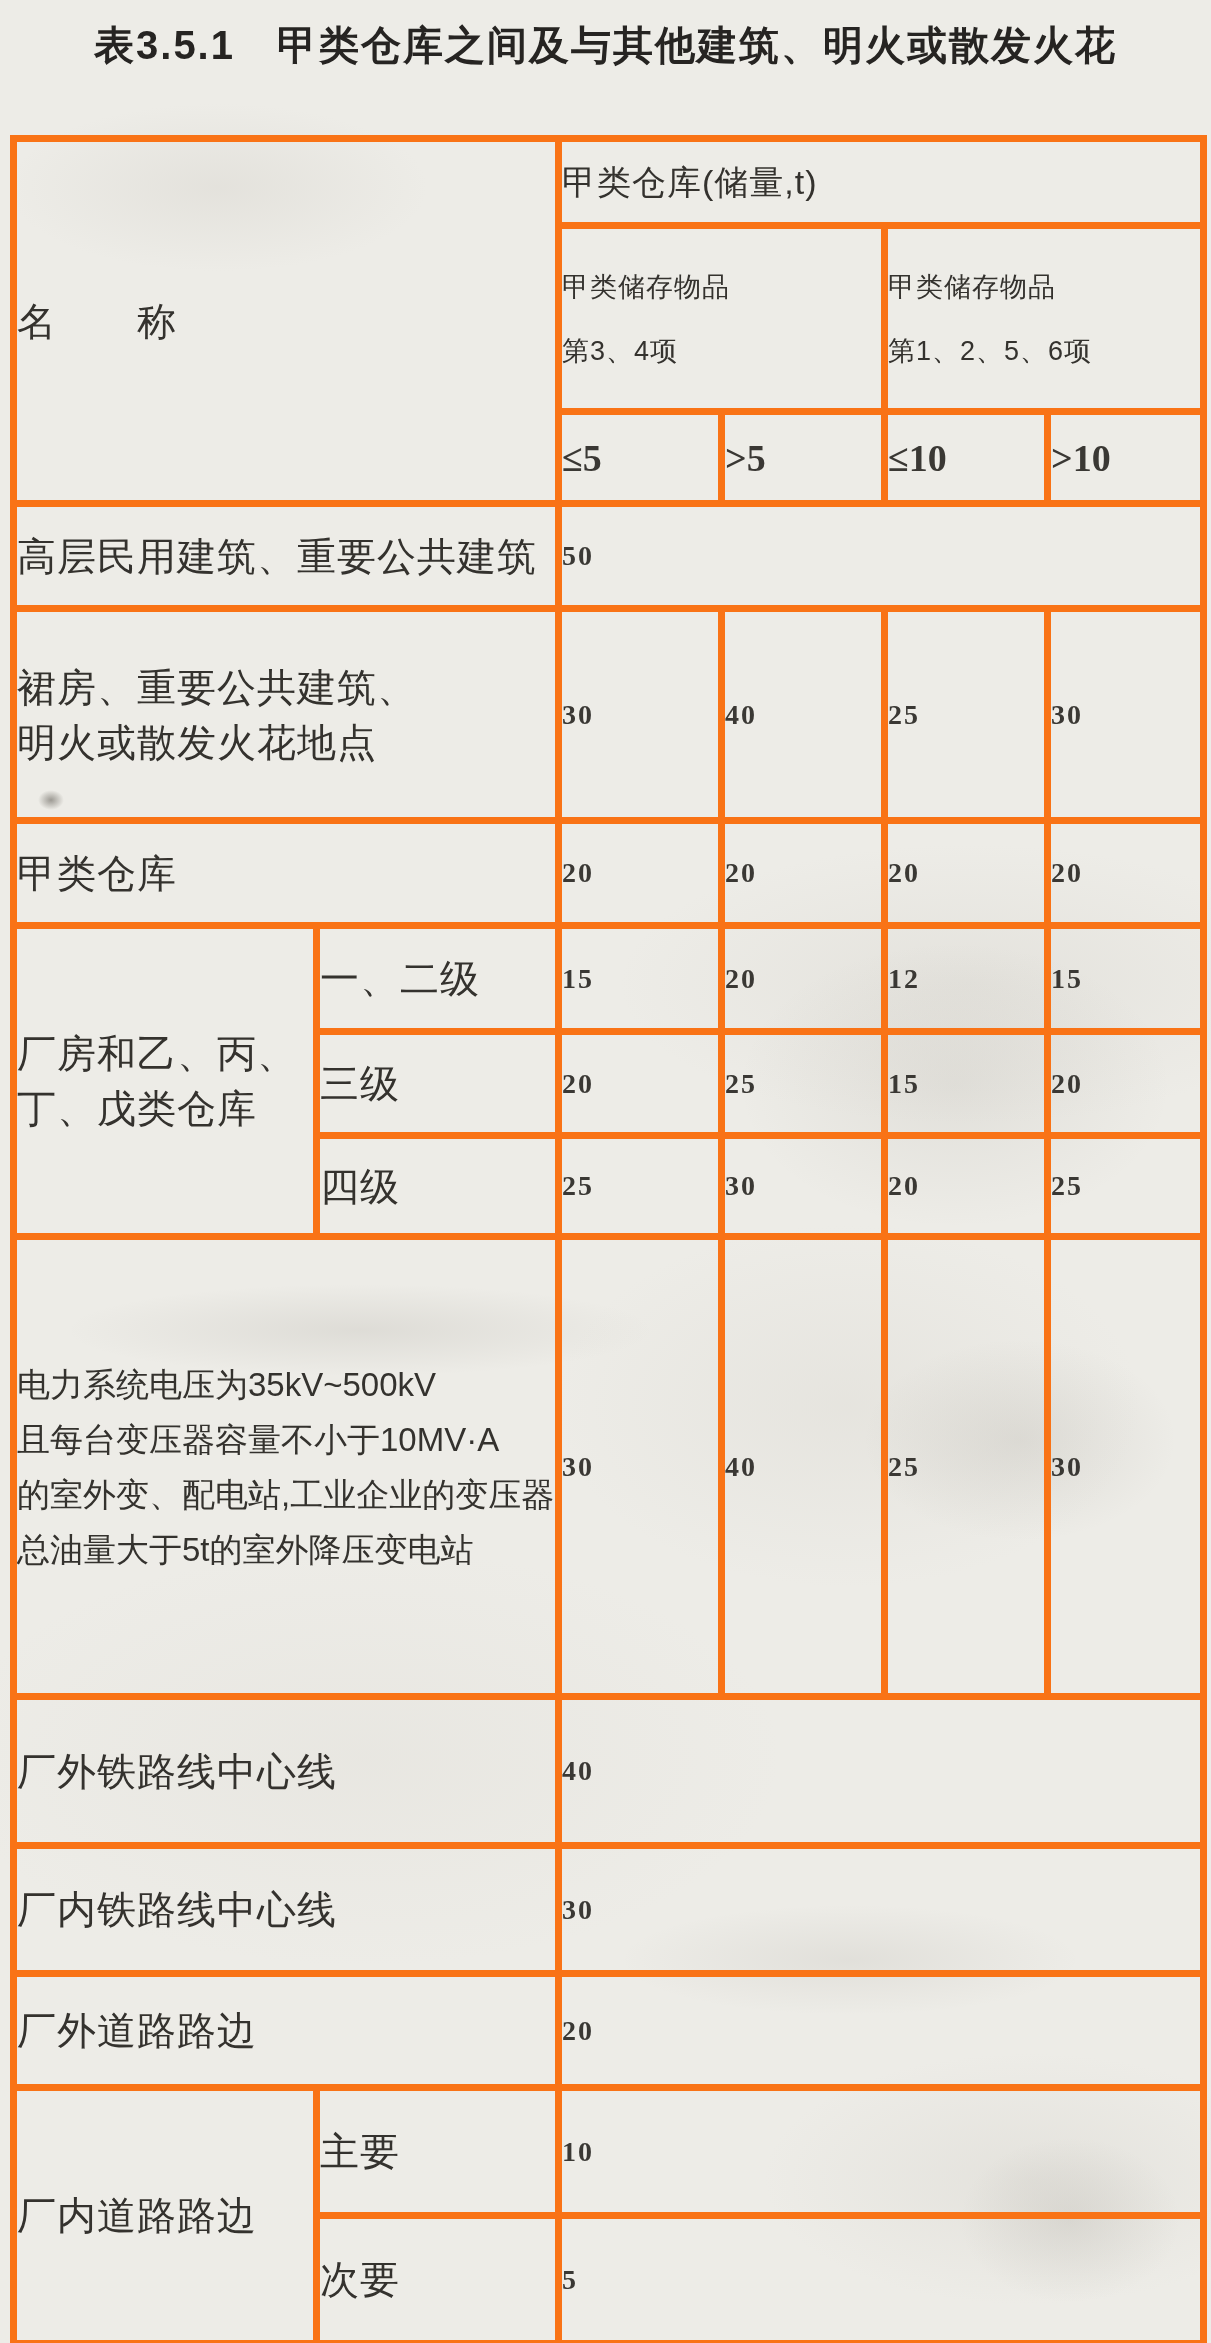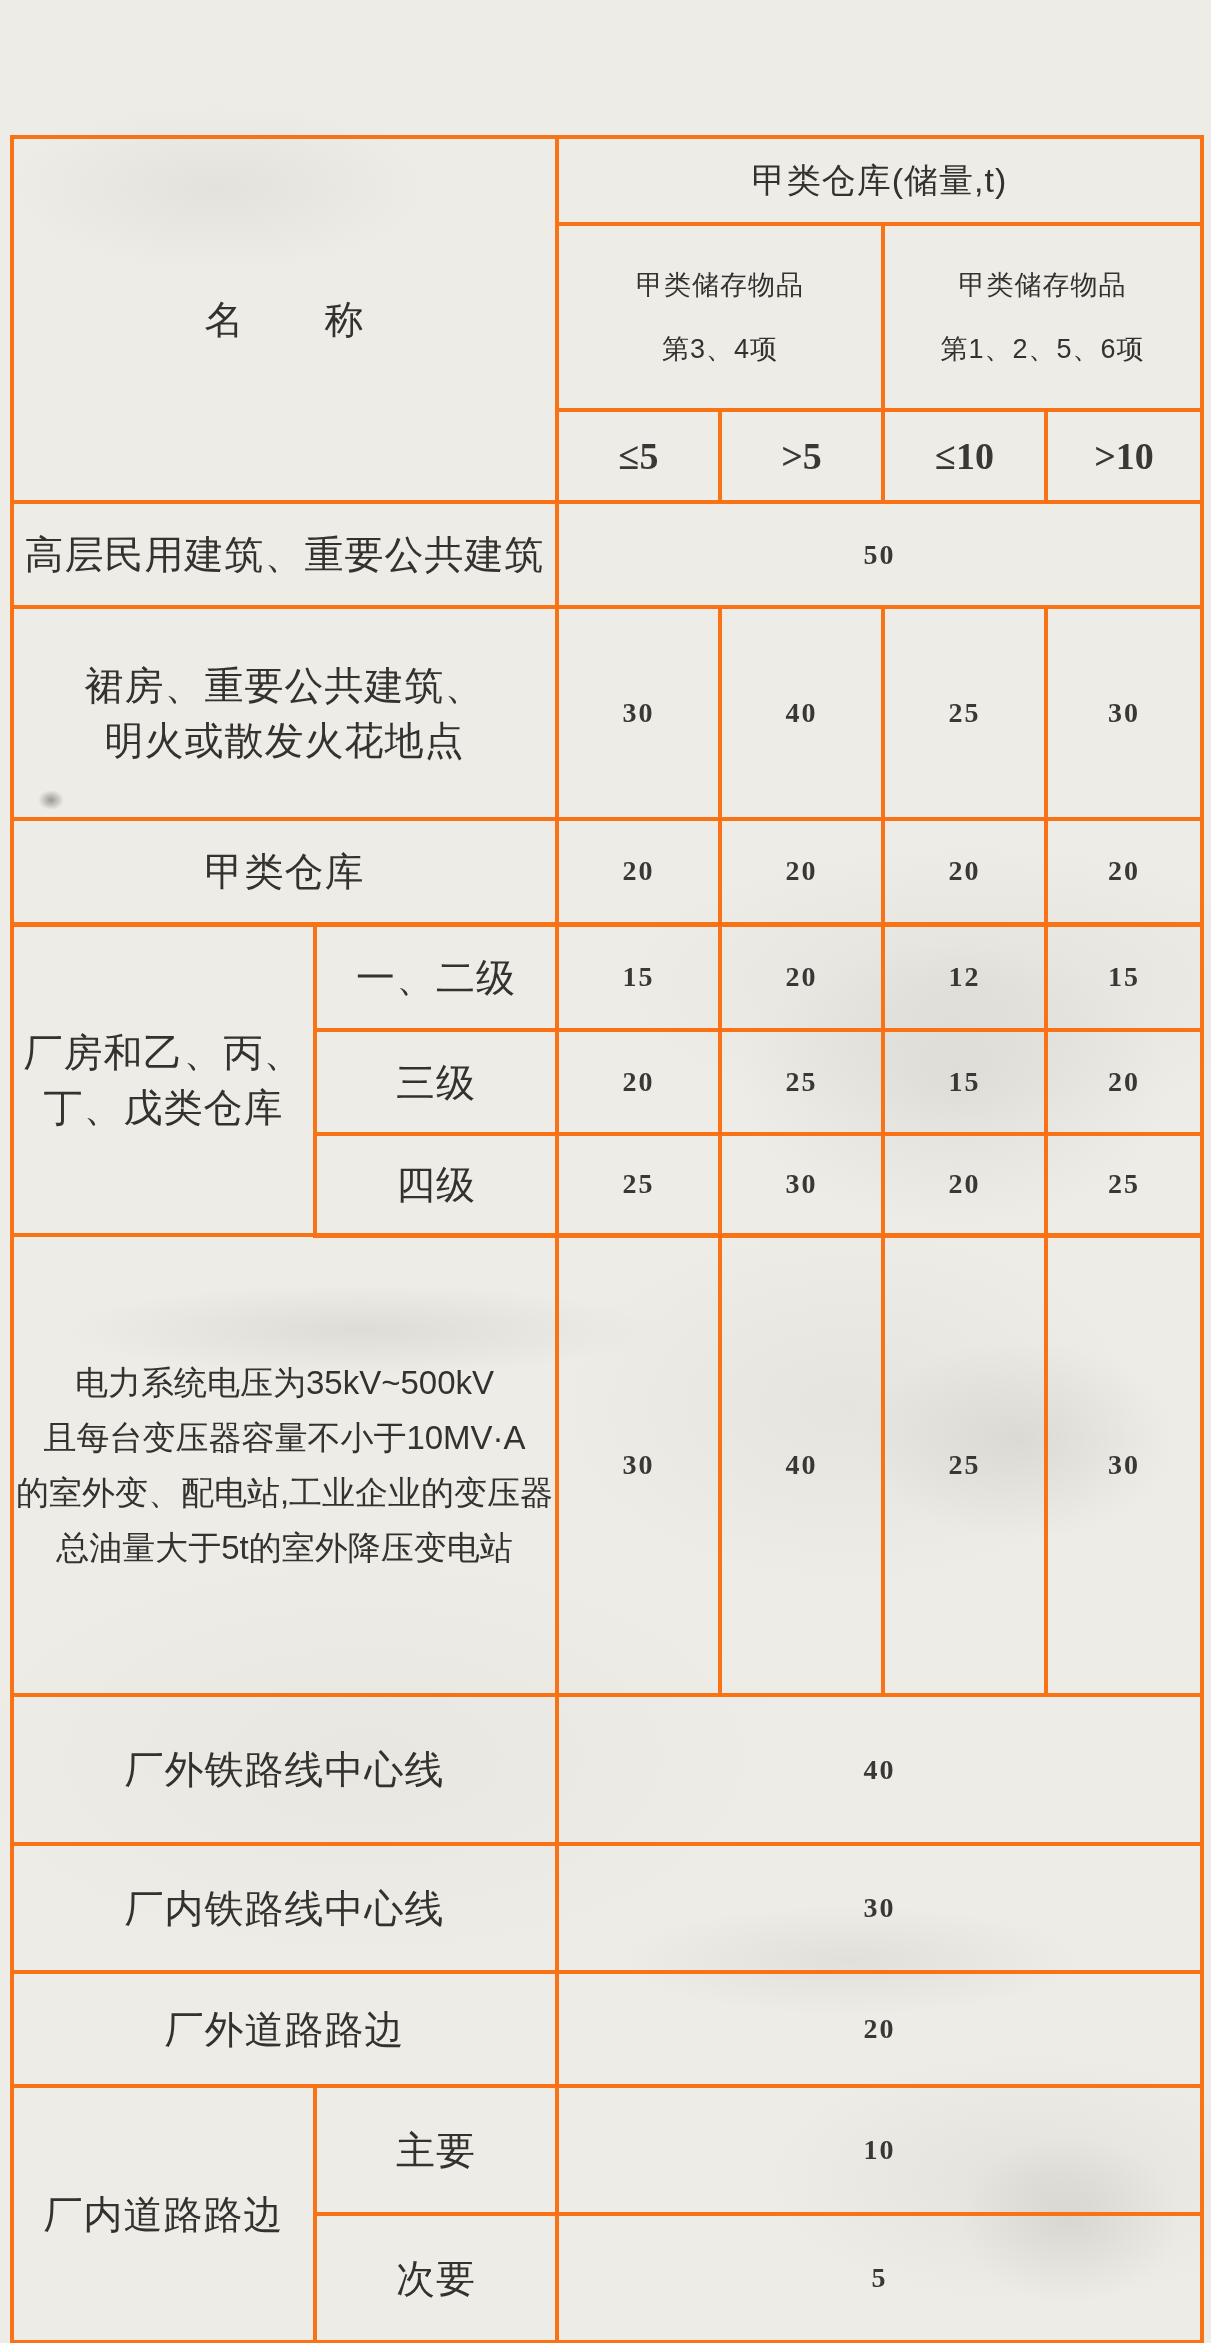--- a/index.html
+++ b/index.html
@@ -28,22 +28,21 @@
     color: #262422;
   }
   table.doc-table {
     position: absolute; left: 10px; top: 135px;
     width: 1190px;
     border-collapse: collapse;
     table-layout: fixed;
     border: 4px solid #403e3a;
   }
   table.doc-table td {
-    border: 4px solid #f97316;
-    text-align: center;
+    border: 7px solid #f97316;
     vertical-align: middle;
     padding: 0;
     overflow: hidden;
   }
   td.cn   { font-size: 39px; line-height: 55px; letter-spacing: 1px; color: #34322e; }
   td.cn-sm{ font-size: 33px; line-height: 55px; letter-spacing: 0px; color: #34322e; }
   td.num  { font-family: "Liberation Serif", serif; font-size: 28px; font-weight: 600; letter-spacing: 2px; color: #3a3834; }
   td.qty  { font-family: "Liberation Serif", serif; font-size: 38px; font-weight: 600; color: #3a3834; }
   td.group-head { font-size: 34px; letter-spacing: 1px; }
   td.items-head { font-size: 27px; line-height: 64px; }
@@ -57,20 +56,21 @@
 <body>
 
 <div class="smudge s1" style="left:720px; top:930px; width:470px; height:310px;"></div>
 <div class="smudge s2" style="left:40px; top:1280px; width:640px; height:100px;"></div>
 <div class="smudge s2" style="left:850px; top:1330px; width:340px; height:220px;"></div>
 <div class="smudge s2" style="left:950px; top:2130px; width:240px; height:180px;"></div>
 <div class="smudge s1" style="left:600px; top:1900px; width:500px; height:120px;"></div>
 <div class="smudge speck" style="left:38px; top:790px; width:26px; height:20px;"></div>
 
 <div class="title-block">
+  <div>表3.5.1　甲类仓库之间及与其他建筑、明火或散发火花</div>
 </div>
 
 <table class="doc-table">
   <colgroup>
     <col style="width:303px">
       <col style="width:242px">
     <col style="width:163px">
       <col style="width:163px">
     <col style="width:163px">
       <col style="width:156px">

